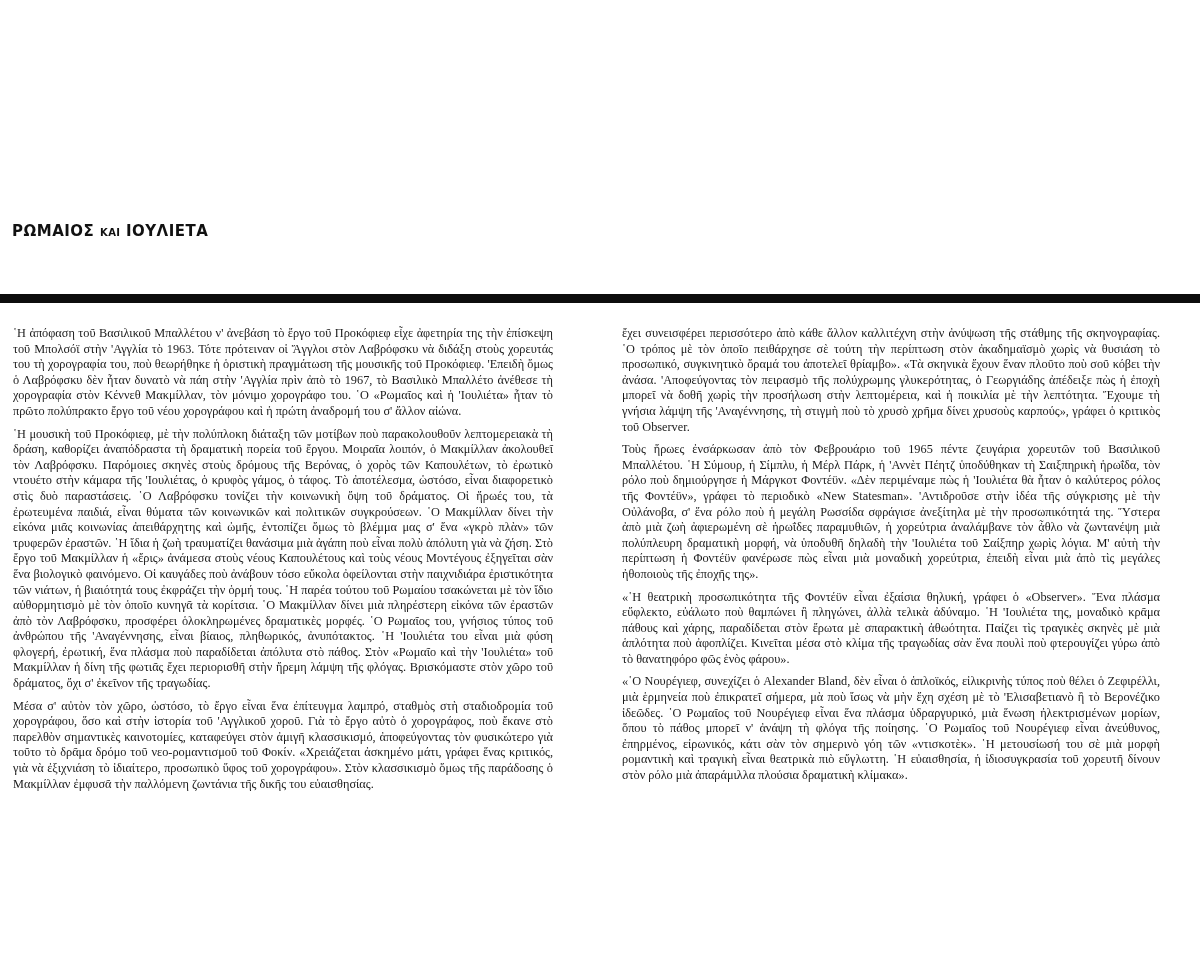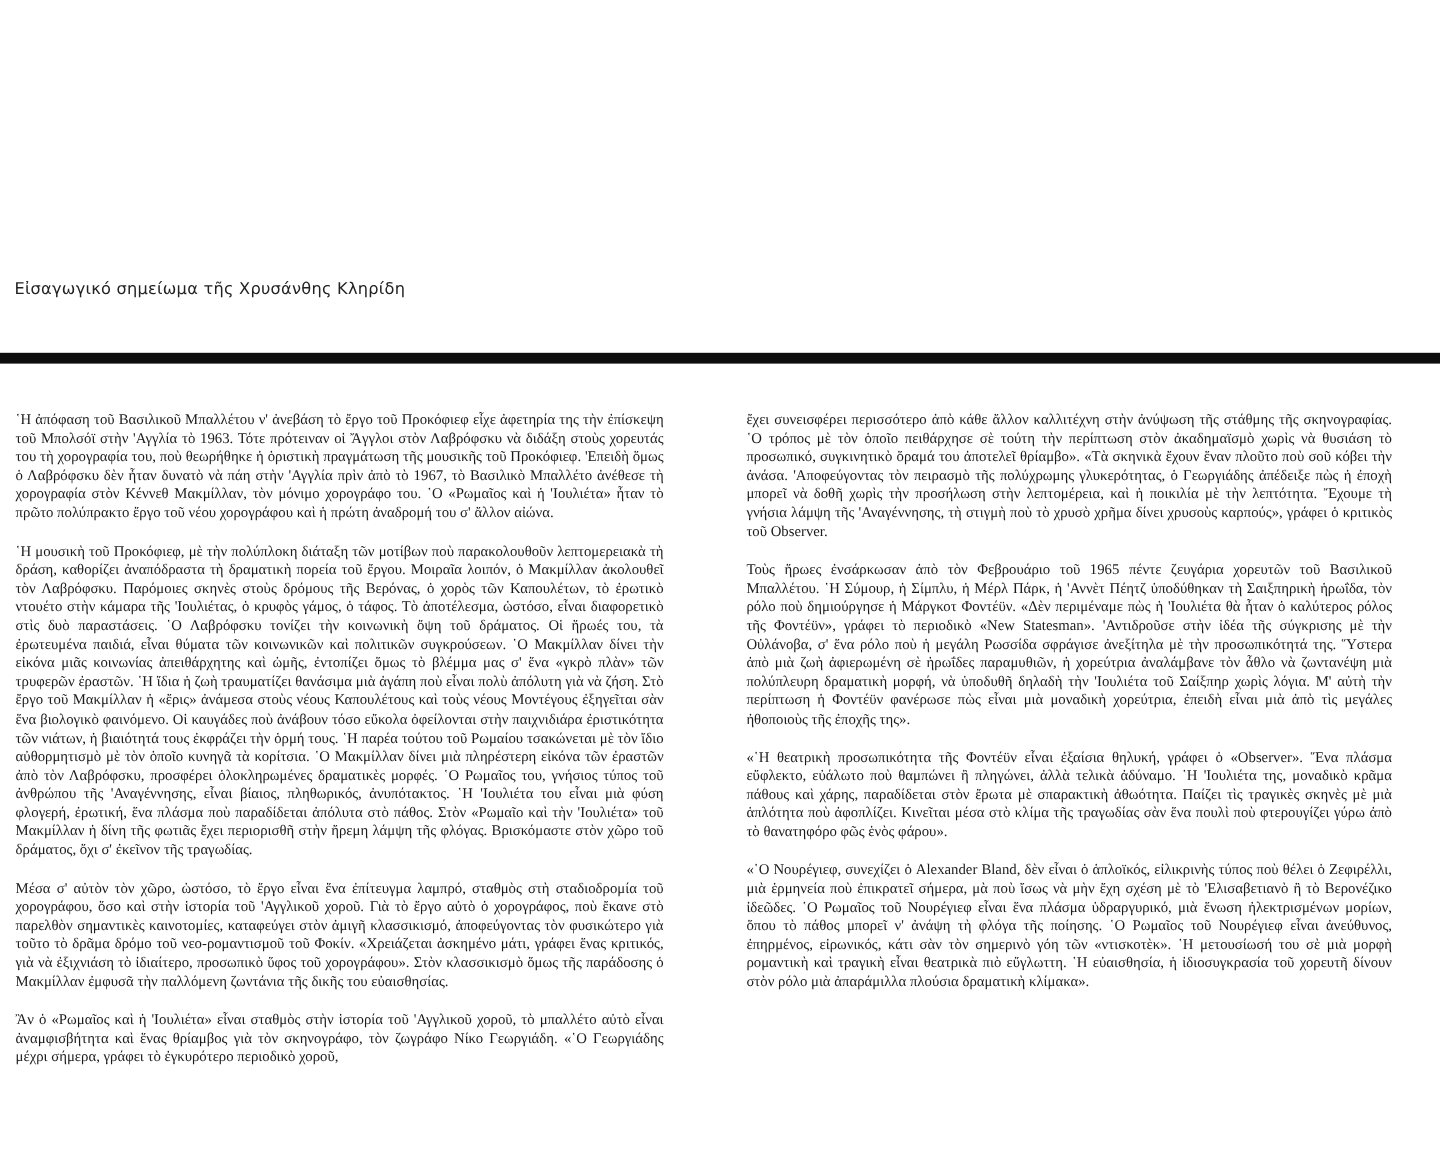--- a/index.html
+++ b/index.html
@@ -23,36 +23,35 @@
     position: absolute; left: 0; top: 294px; width: 1200px; height: 9px;
     background: #0d0d0d;
   }
   .col {
     position: absolute; top: 326px;
     font-family: "Liberation Serif", "DejaVu Serif", serif;
     font-size: 12.3px; line-height: 15.6px; text-align: justify; color: #1a1a1a;
   }
   .col.left { left: 13px; width: 540px; }
   .col.right { left: 622px; width: 538px; }
-  .col p { margin: 16px 0 7px 0; hyphens: auto; }
+  .col p { margin: 0 0 7px 0; hyphens: auto; }
 </style>
 </head>
 <body>
 
 <div class="header">
-  <div class="subtitle">Εἰσαγωγικό σημείωμα τῆς Χρυσάνθης Κληρίδη</div>
+  <h1 class="title"><span>ΡΩΜΑΙΟΣ </span><span class="small">ΚΑΙ</span><span> ΙΟΥΛΙΕΤΑ</span></h1>
 </div>
 
 <div class="rule"></div>
 
 <div class="col left">
   <p>῾Η ἀπόφαση τοῦ Βασιλικοῦ Μπαλλέτου ν' ἀνεβάση τὸ ἔργο τοῦ Προκόφιεφ εἶχε ἀφετηρία της τὴν ἐπίσκεψη τοῦ Μπολσόϊ στὴν 'Αγγλία τὸ 1963. Τότε πρότειναν οἱ Ἄγγλοι στὸν Λαβρόφσκυ νὰ διδάξη στοὺς χορευτάς του τὴ χορογραφία του, ποὺ θεωρήθηκε ἡ ὁριστικὴ πραγμάτωση τῆς μουσικῆς τοῦ Προκόφιεφ. 'Επειδὴ ὅμως ὁ Λαβρόφσκυ δὲν ἦταν δυνατὸ νὰ πάη στὴν 'Αγγλία πρὶν ἀπὸ τὸ 1967, τὸ Βασιλικὸ Μπαλλέτο ἀνέθεσε τὴ χορογραφία στὸν Κέννεθ Μακμίλλαν, τὸν μόνιμο χορογράφο του. ῾Ο «Ρωμαῖος καὶ ἡ 'Ιουλιέτα» ἦταν τὸ πρῶτο πολύπρακτο ἔργο τοῦ νέου χορογράφου καὶ ἡ πρώτη ἀναδρομή του σ' ἄλλον αἰώνα.</p>
   <p>῾Η μουσικὴ τοῦ Προκόφιεφ, μὲ τὴν πολύπλοκη διάταξη τῶν μοτίβων ποὺ παρακολουθοῦν λεπτομερειακὰ τὴ δράση, καθορίζει ἀναπόδραστα τὴ δραματικὴ πορεία τοῦ ἔργου. Μοιραῖα λοιπόν, ὁ Μακμίλλαν ἀκολουθεῖ τὸν Λαβρόφσκυ. Παρόμοιες σκηνὲς στοὺς δρόμους τῆς Βερόνας, ὁ χορὸς τῶν Καπουλέτων, τὸ ἐρωτικὸ ντουέτο στὴν κάμαρα τῆς 'Ιουλιέτας, ὁ κρυφὸς γάμος, ὁ τάφος. Τὸ ἀποτέλεσμα, ὡστόσο, εἶναι διαφορετικὸ στὶς δυὸ παραστάσεις. ῾Ο Λαβρόφσκυ τονίζει τὴν κοινωνικὴ ὄψη τοῦ δράματος. Οἱ ἥρωές του, τὰ ἐρωτευμένα παιδιά, εἶναι θύματα τῶν κοινωνικῶν καὶ πολιτικῶν συγκρούσεων. ῾Ο Μακμίλλαν δίνει τὴν εἰκόνα μιᾶς κοινωνίας ἀπειθάρχητης καὶ ὠμῆς, ἐντοπίζει ὅμως τὸ βλέμμα μας σ' ἕνα «γκρὸ πλὰν» τῶν τρυφερῶν ἐραστῶν. ῾Η ἴδια ἡ ζωὴ τραυματίζει θανάσιμα μιὰ ἀγάπη ποὺ εἶναι πολὺ ἀπόλυτη γιὰ νὰ ζήση. Στὸ ἔργο τοῦ Μακμίλλαν ἡ «ἔρις» ἀνάμεσα στοὺς νέους Καπουλέτους καὶ τοὺς νέους Μοντέγους ἐξηγεῖται σὰν ἕνα βιολογικὸ φαινόμενο. Οἱ καυγάδες ποὺ ἀνάβουν τόσο εὔκολα ὀφείλονται στὴν παιχνιδιάρα ἐριστικότητα τῶν νιάτων, ἡ βιαιότητά τους ἐκφράζει τὴν ὁρμή τους. ῾Η παρέα τούτου τοῦ Ρωμαίου τσακώνεται μὲ τὸν ἴδιο αὐθορμητισμὸ μὲ τὸν ὁποῖο κυνηγᾶ τὰ κορίτσια. ῾Ο Μακμίλλαν δίνει μιὰ πληρέστερη εἰκόνα τῶν ἐραστῶν ἀπὸ τὸν Λαβρόφσκυ, προσφέρει ὁλοκληρωμένες δραματικὲς μορφές. ῾Ο Ρωμαῖος του, γνήσιος τύπος τοῦ ἀνθρώπου τῆς 'Αναγέννησης, εἶναι βίαιος, πληθωρικός, ἀνυπότακτος. ῾Η 'Ιουλιέτα του εἶναι μιὰ φύση φλογερή, ἐρωτική, ἕνα πλάσμα ποὺ παραδίδεται ἀπόλυτα στὸ πάθος. Στὸν «Ρωμαῖο καὶ τὴν 'Ιουλιέτα» τοῦ Μακμίλλαν ἡ δίνη τῆς φωτιᾶς ἔχει περιορισθῆ στὴν ἤρεμη λάμψη τῆς φλόγας. Βρισκόμαστε στὸν χῶρο τοῦ δράματος, ὄχι σ' ἐκεῖνον τῆς τραγωδίας.</p>
   <p>Μέσα σ' αὐτὸν τὸν χῶρο, ὡστόσο, τὸ ἔργο εἶναι ἕνα ἐπίτευγμα λαμπρό, σταθμὸς στὴ σταδιοδρομία τοῦ χορογράφου, ὅσο καὶ στὴν ἱστορία τοῦ 'Αγγλικοῦ χοροῦ. Γιὰ τὸ ἔργο αὐτὸ ὁ χορογράφος, ποὺ ἔκανε στὸ παρελθὸν σημαντικὲς καινοτομίες, καταφεύγει στὸν ἀμιγῆ κλασσικισμό, ἀποφεύγοντας τὸν φυσικώτερο γιὰ τοῦτο τὸ δρᾶμα δρόμο τοῦ νεο-ρομαντισμοῦ τοῦ Φοκίν. «Χρειάζεται ἀσκημένο μάτι, γράφει ἕνας κριτικός, γιὰ νὰ ἐξιχνιάση τὸ ἰδιαίτερο, προσωπικὸ ὕφος τοῦ χορογράφου». Στὸν κλασσικισμὸ ὅμως τῆς παράδοσης ὁ Μακμίλλαν ἐμφυσᾶ τὴν παλλόμενη ζωντάνια τῆς δικῆς του εὐαισθησίας.</p>
-  <p>Ἂν ὁ «Ρωμαῖος καὶ ἡ 'Ιουλιέτα» εἶναι σταθμὸς στὴν ἱστορία τοῦ 'Αγγλικοῦ χοροῦ, τὸ μπαλλέτο αὐτὸ εἶναι ἀναμφισβήτητα καὶ ἕνας θρίαμβος γιὰ τὸν σκηνογράφο, τὸν ζωγράφο Νίκο Γεωργιάδη. «῾Ο Γεωργιάδης μέχρι σήμερα, γράφει τὸ ἐγκυρότερο περιοδικὸ χοροῦ,</p>
 </div>
 
 <div class="col right">
   <p>ἔχει συνεισφέρει περισσότερο ἀπὸ κάθε ἄλλον καλλιτέχνη στὴν ἀνύψωση τῆς στάθμης τῆς σκηνογραφίας. ῾Ο τρόπος μὲ τὸν ὁποῖο πειθάρχησε σὲ τούτη τὴν περίπτωση στὸν ἀκαδημαϊσμὸ χωρὶς νὰ θυσιάση τὸ προσωπικό, συγκινητικὸ ὅραμά του ἀποτελεῖ θρίαμβο». «Τὰ σκηνικὰ ἔχουν ἕναν πλοῦτο ποὺ σοῦ κόβει τὴν ἀνάσα. 'Αποφεύγοντας τὸν πειρασμὸ τῆς πολύχρωμης γλυκερότητας, ὁ Γεωργιάδης ἀπέδειξε πὼς ἡ ἐποχὴ μπορεῖ νὰ δοθῆ χωρὶς τὴν προσήλωση στὴν λεπτομέρεια, καὶ ἡ ποικιλία μὲ τὴν λεπτότητα. Ἔχουμε τὴ γνήσια λάμψη τῆς 'Αναγέννησης, τὴ στιγμὴ ποὺ τὸ χρυσὸ χρῆμα δίνει χρυσοὺς καρπούς», γράφει ὁ κριτικὸς τοῦ Observer.</p>
   <p>Τοὺς ἥρωες ἐνσάρκωσαν ἀπὸ τὸν Φεβρουάριο τοῦ 1965 πέντε ζευγάρια χορευτῶν τοῦ Βασιλικοῦ Μπαλλέτου. ῾Η Σύμουρ, ἡ Σίμπλυ, ἡ Μέρλ Πάρκ, ἡ 'Αννὲτ Πέητζ ὑποδύθηκαν τὴ Σαιξπηρικὴ ἡρωΐδα, τὸν ρόλο ποὺ δημιούργησε ἡ Μάργκοτ Φοντέϋν. «Δὲν περιμέναμε πὼς ἡ 'Ιουλιέτα θὰ ἦταν ὁ καλύτερος ρόλος τῆς Φοντέϋν», γράφει τὸ περιοδικὸ «New Statesman». 'Αντιδροῦσε στὴν ἰδέα τῆς σύγκρισης μὲ τὴν Οὐλάνοβα, σ' ἕνα ρόλο ποὺ ἡ μεγάλη Ρωσσίδα σφράγισε ἀνεξίτηλα μὲ τὴν προσωπικότητά της. Ὕστερα ἀπὸ μιὰ ζωὴ ἀφιερωμένη σὲ ἡρωΐδες παραμυθιῶν, ἡ χορεύτρια ἀναλάμβανε τὸν ἆθλο νὰ ζωντανέψη μιὰ πολύπλευρη δραματικὴ μορφή, νὰ ὑποδυθῆ δηλαδὴ τὴν 'Ιουλιέτα τοῦ Σαίξπηρ χωρὶς λόγια. Μ' αὐτὴ τὴν περίπτωση ἡ Φοντέϋν φανέρωσε πὼς εἶναι μιὰ μοναδικὴ χορεύτρια, ἐπειδὴ εἶναι μιὰ ἀπὸ τὶς μεγάλες ἠθοποιοὺς τῆς ἐποχῆς της».</p>
   <p>«῾Η θεατρικὴ προσωπικότητα τῆς Φοντέϋν εἶναι ἐξαίσια θηλυκή, γράφει ὁ «Observer». Ἕνα πλάσμα εὔφλεκτο, εὐάλωτο ποὺ θαμπώνει ἢ πληγώνει, ἀλλὰ τελικὰ ἀδύναμο. ῾Η 'Ιουλιέτα της, μοναδικὸ κρᾶμα πάθους καὶ χάρης, παραδίδεται στὸν ἔρωτα μὲ σπαρακτικὴ ἀθωότητα. Παίζει τὶς τραγικὲς σκηνὲς μὲ μιὰ ἁπλότητα ποὺ ἀφοπλίζει. Κινεῖται μέσα στὸ κλίμα τῆς τραγωδίας σὰν ἕνα πουλὶ ποὺ φτερουγίζει γύρω ἀπὸ τὸ θανατηφόρο φῶς ἑνὸς φάρου».</p>
   <p>«῾Ο Νουρέγιεφ, συνεχίζει ὁ Alexander Bland, δὲν εἶναι ὁ ἁπλοϊκός, εἰλικρινὴς τύπος ποὺ θέλει ὁ Ζεφιρέλλι, μιὰ ἑρμηνεία ποὺ ἐπικρατεῖ σήμερα, μὰ ποὺ ἴσως νὰ μὴν ἔχη σχέση μὲ τὸ 'Ελισαβετιανὸ ἢ τὸ Βερονέζικο ἰδεῶδες. ῾Ο Ρωμαῖος τοῦ Νουρέγιεφ εἶναι ἕνα πλάσμα ὑδραργυρικό, μιὰ ἕνωση ἠλεκτρισμένων μορίων, ὅπου τὸ πάθος μπορεῖ ν' ἀνάψη τὴ φλόγα τῆς ποίησης. ῾Ο Ρωμαῖος τοῦ Νουρέγιεφ εἶναι ἀνεύθυνος, ἐπηρμένος, εἰρωνικός, κάτι σὰν τὸν σημερινὸ γόη τῶν «ντισκοτὲκ». ῾Η μετουσίωσή του σὲ μιὰ μορφὴ ρομαντικὴ καὶ τραγικὴ εἶναι θεατρικὰ πιὸ εὔγλωττη. ῾Η εὐαισθησία, ἡ ἰδιοσυγκρασία τοῦ χορευτῆ δίνουν στὸν ρόλο μιὰ ἀπαράμιλλα πλούσια δραματικὴ κλίμακα».</p>
 </div>
 
 </body></html>

